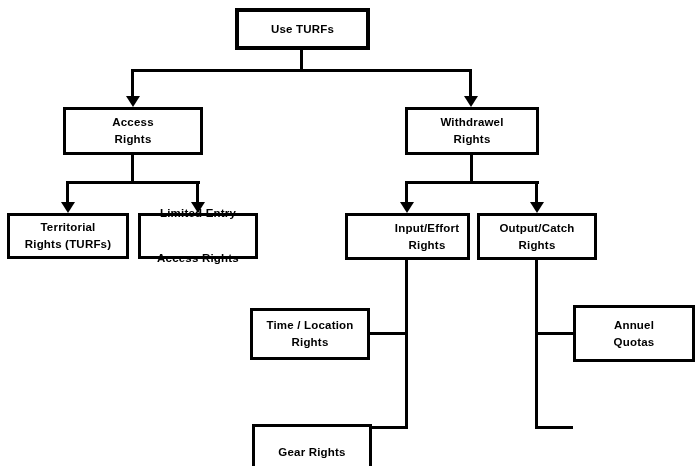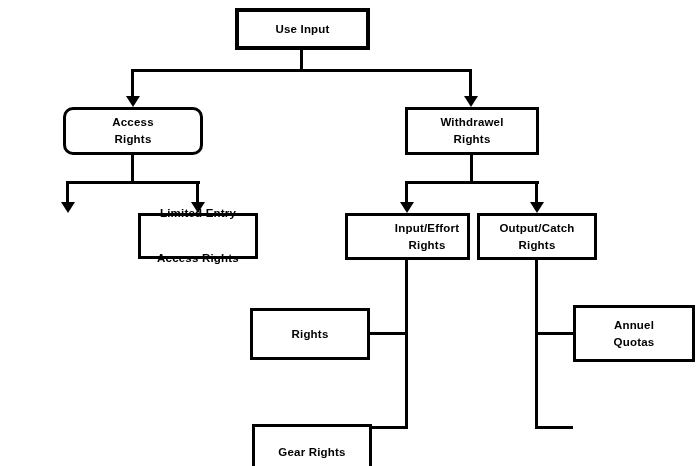--- a/index.html
+++ b/index.html
@@ -28,21 +28,21 @@
     font-size: 11.5px;
     font-weight: bold;
     color: #000000;
     line-height: 17px;
     letter-spacing: 0.2px;
   }
   .node .line { display: block; white-space: nowrap; }
 
   
   .n-use-rights    { left: 235px; top: 8px;   width: 135px; height: 42px; border-width: 4px; }
-  .n-access        { left: 63px;  top: 107px; width: 140px; height: 48px; border-radius: 10px; }
+  .n-access        { left: 63px;  top: 107px; width: 140px; height: 48px; }
   .n-withdrawel    { left: 405px; top: 107px; width: 134px; height: 48px; }
   .n-territorial   { left: 7px;   top: 213px; width: 122px; height: 46px; }
   .n-limited-entry { left: 138px; top: 213px; width: 120px; height: 46px; gap: 28px; }
   .n-input-effort  { left: 345px; top: 213px; width: 125px; height: 47px; padding-left: 39px; }
   .n-output-catch  { left: 477px; top: 213px; width: 120px; height: 47px; }
   .n-time-location { left: 250px; top: 308px; width: 120px; height: 52px; }
   .n-gear          { left: 252px; top: 400px; width: 120px; height: 57px; margin-top: 24px; }
   .n-annual-quotas { left: 573px; top: 305px; width: 122px; height: 57px; }
   .n-trip-limits   { left: 573px; top: 401px; width: 122px; height: 56px; }
 
@@ -87,50 +87,55 @@
 
   <div class="conn" style="left:405px; top:260px; width:3px; height:169px;"></div>
   <div class="conn" style="left:370px; top:332px; width:38px; height:3px;"></div>
   <div class="conn" style="left:372px; top:426px; width:36px; height:3px;"></div>
 
   <div class="conn" style="left:535px; top:260px; width:3px; height:169px;"></div>
   <div class="conn" style="left:535px; top:332px; width:38px; height:3px;"></div>
   <div class="conn" style="left:535px; top:426px; width:38px; height:3px;"></div>
 
   <div class="node n-use-rights">
-    <span class="line">Use Input</span>
+    <span class="line">Use TURFs</span>
   </div>
 
   <div class="node n-access">
     <span class="line">Access</span>
     <span class="line">Rights</span>
   </div>
 
   <div class="node n-withdrawel">
     <span class="line">Withdrawel</span>
     <span class="line">Rights</span>
   </div>
 
+  <div class="node n-territorial">
+    <span class="line">Territorial</span>
+    <span class="line">Rights (TURFs)</span>
+  </div>
 
   <div class="node n-limited-entry">
     <span class="line">Limited Entry</span>
     <span class="line">Access Rights</span>
   </div>
 
   <div class="node n-input-effort">
     <span class="line">Input/Effort</span>
     <span class="line">Rights</span>
   </div>
 
   <div class="node n-output-catch">
     <span class="line">Output/Catch</span>
     <span class="line">Rights</span>
   </div>
 
   <div class="node n-time-location">
+    <span class="line">Time / Location</span>
     <span class="line">Rights</span>
   </div>
 
   <div class="node n-gear">
     <span class="line">Gear Rights</span>
   </div>
 
   <div class="node n-annual-quotas">
     <span class="line">Annuel</span>
     <span class="line">Quotas</span>

